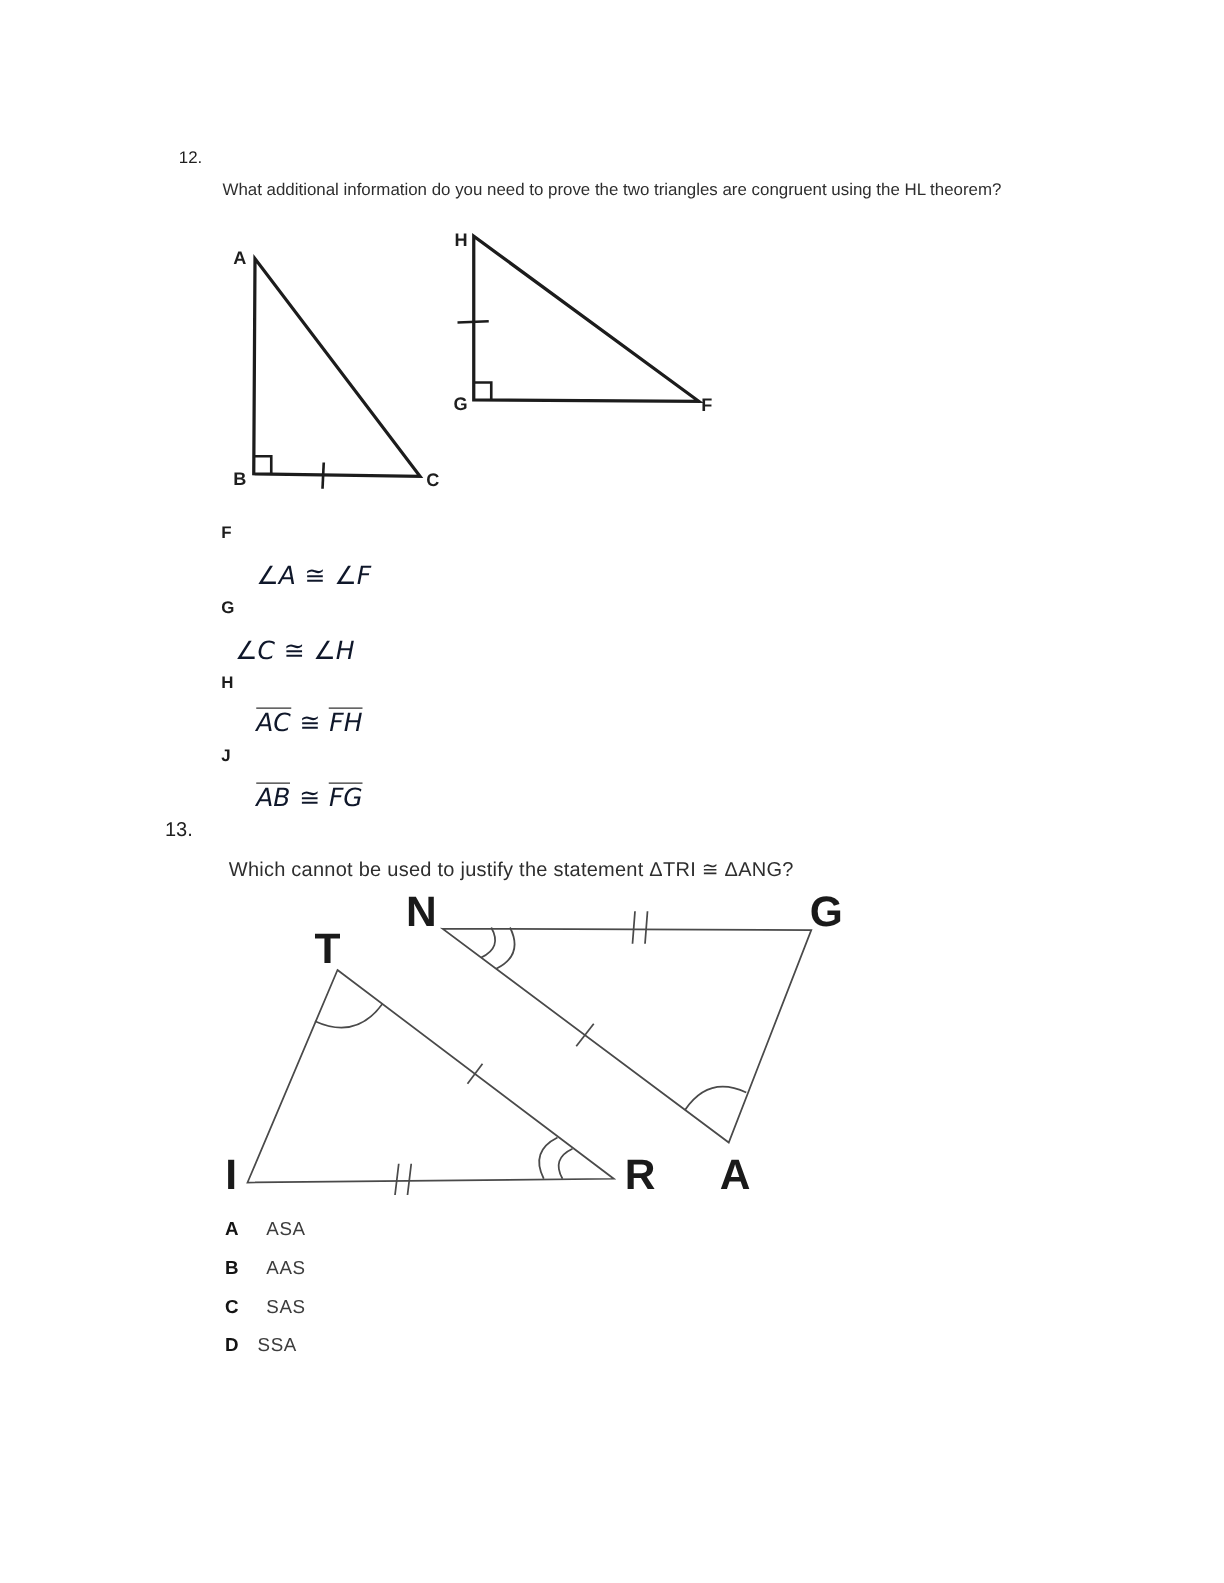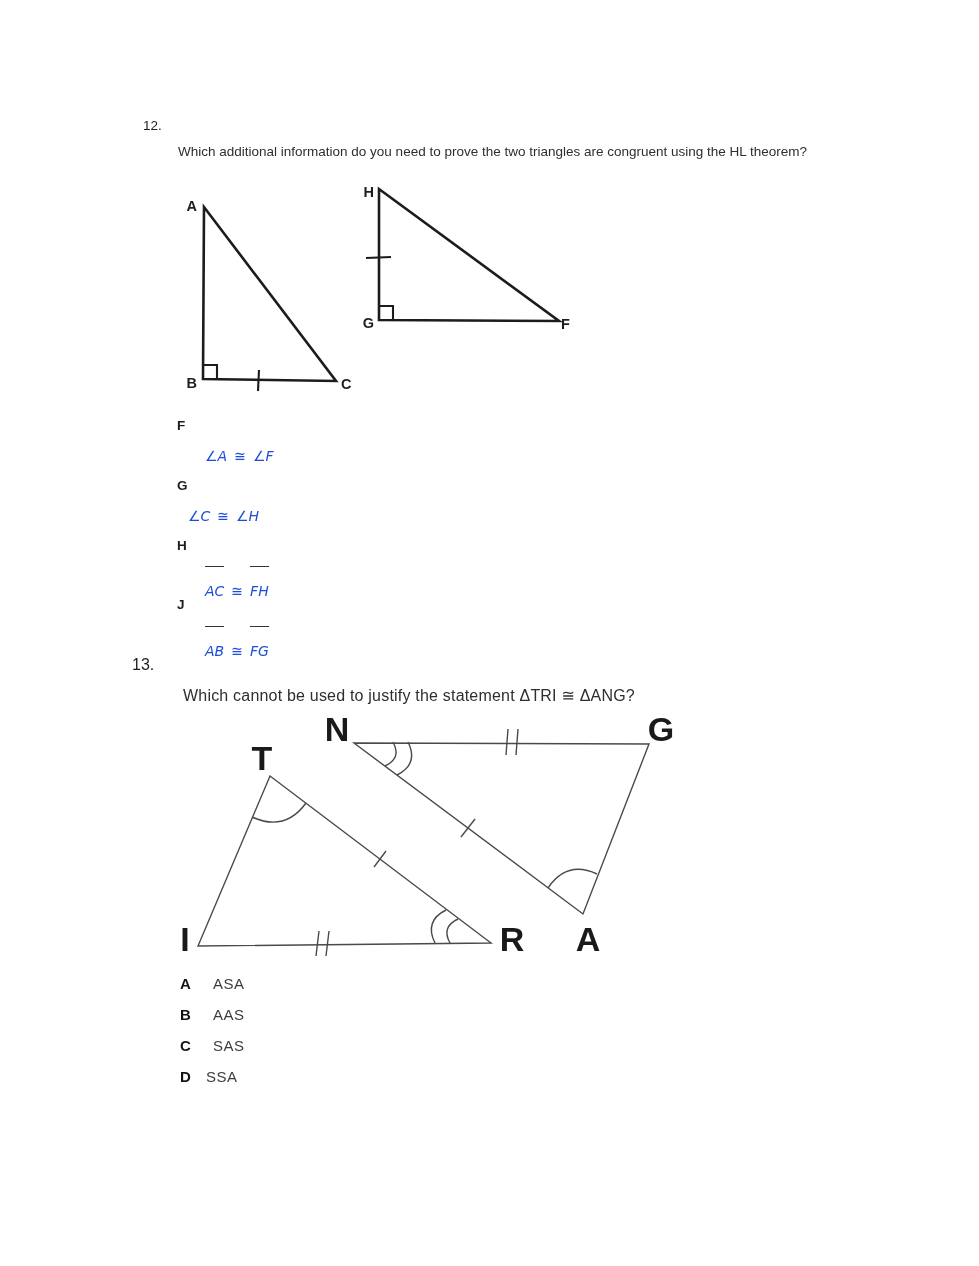--- a/index.html
+++ b/index.html
@@ -7,41 +7,41 @@
     width:979px;height:1266px;background:#ffffff;position:relative;overflow:hidden;
     font-family:"Liberation Sans",sans-serif;color:#2b2b2b;
   }
   .abs{position:absolute;}
   .qnum{font-size:13.5px;color:#1f1f1f;text-align:right;}
   .q12-text{left:178px;top:142px;width:736px;font-size:13.5px;line-height:19px;color:#2e2e2e;}
   .q13-num{left:132px;top:656px;font-size:16px;}
   .q13-text{left:183px;top:686px;font-size:16px;color:#2e2e2e;letter-spacing:0.2px;text-align:right;}
   .opt-letter{font-weight:bold;font-size:13.5px;color:#1c1c1c;}
   .math{
-    font-family:"DejaVu Sans",sans-serif;font-style:italic;font-size:14px;color:#1d4ed8;
+    font-family:"DejaVu Sans",sans-serif;font-style:italic;font-size:20px;color:#0f172a;
   }
   .math .op{margin:0 7px;font-style:normal;}
-  .math .seg{display:inline-block;border-top:1.5px solid #333;padding-top:17px;line-height:1.1;}
+  .math .seg{display:inline-block;border-top:1.5px solid #333;padding-top:0;line-height:1.1;}
   .q13-opt-letter{font-weight:bold;font-size:15px;color:#141414;}
   .q13-opt-text{font-size:15px;color:#3d3d3d;letter-spacing:0.5px;}
   svg{position:absolute;}
   svg text{font-family:"Liberation Sans",sans-serif;}
   .lbl12{font-size:14.5px;font-weight:600;fill:#1e1e1e;}
   .lbl13{font-size:34px;font-weight:600;fill:#1a1a1a;}
   .tri12{fill:none;stroke:#1c1c1c;stroke-width:2.6;stroke-linejoin:miter;}
   .mark12{fill:none;stroke:#1c1c1c;stroke-width:2.1;}
   .tri13{fill:none;stroke:#4a4a4a;stroke-width:1.4;stroke-linejoin:miter;}
   .mark13{fill:none;stroke:#4a4a4a;stroke-width:1.4;}
 </style>
 </head>
 <body>
 
 <div class="abs qnum" style="left:143px;top:118px">12.</div>
 
-<div class="abs q12-text">Which additional information do you need to prove the two triangles are congruent using the HL theorem?</div>
+<div class="abs q12-text">What additional information do you need to prove the two triangles are congruent using the HL theorem?</div>
 
 <svg class="abs" style="left:170px;top:178px" width="420" height="230" viewBox="170 178 420 230">
 
   <path class="tri12" d="M 204 207 L 203 379 L 336 381 Z"></path>
   <path class="mark12" d="M 203 365 L 217 365 L 217 379"></path>
   <path class="mark12" d="M 259 370 L 258 391"></path>
   <text class="lbl12" x="197" y="211" text-anchor="end">A</text>
   <text class="lbl12" x="197" y="388" text-anchor="end">B</text>
   <text class="lbl12" x="341" y="389" text-anchor="start">C</text>
 

